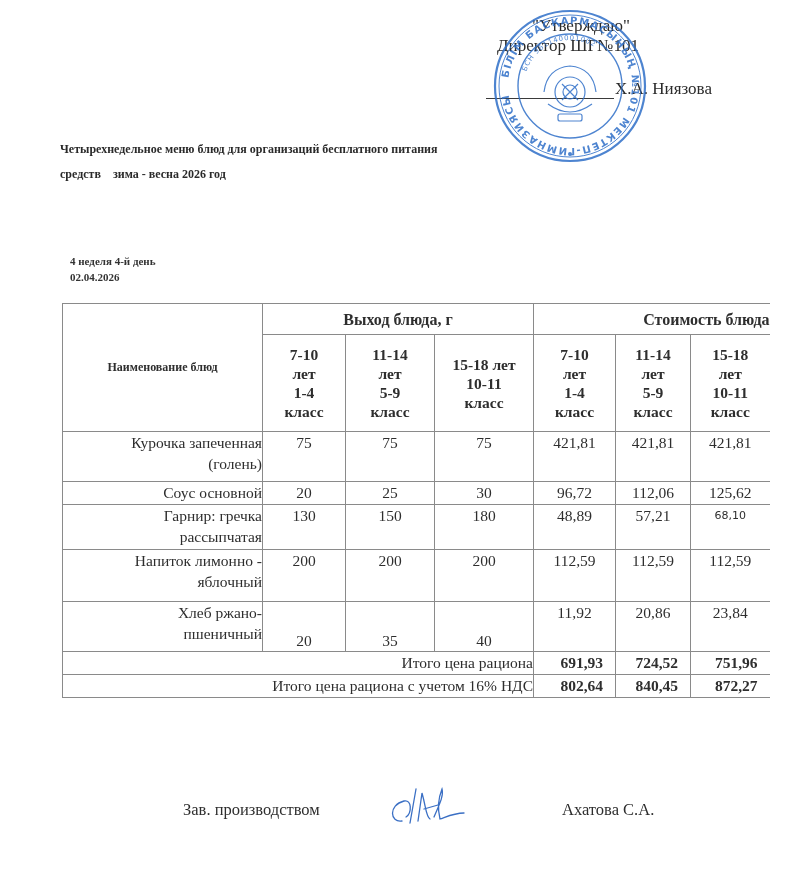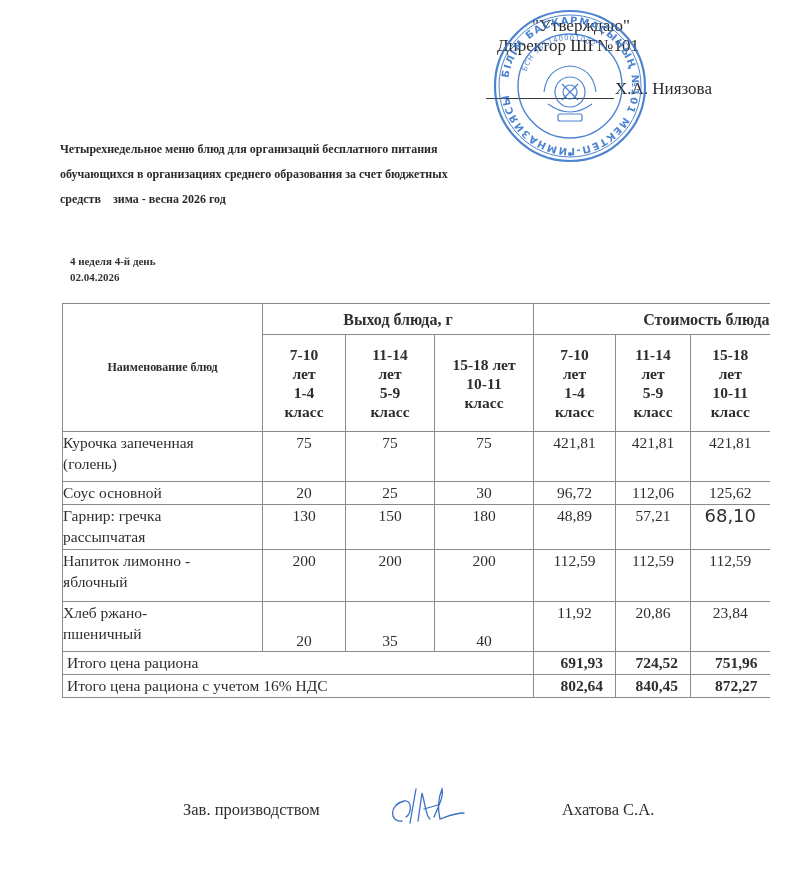--- a/index.html
+++ b/index.html
@@ -86,27 +86,27 @@
     font-weight: bold;
     text-align: center;
     vertical-align: middle;
     line-height: 19px;
   }
   table.menu th.group { vertical-align: middle; font-size: 16px; height: 30px; }
   table.menu th.group.left { text-align: right; padding-left: 8px; }
   table.menu th.name-head { font-size: 12px; }
   table.menu th.sub { height: 96px; }
   table.menu td.name {
-    text-align: left;
+    text-align: right;
     line-height: 21px;
   }
   table.menu td.num { text-align: center; line-height: 21px; }
   table.menu td.bottom { vertical-align: bottom; }
   table.menu tr.total td { line-height: 21px; height: 22px; }
-  table.menu td.total-label { padding-left: 4px; }
+  table.menu td.total-label { padding-left: 12px; text-align: right; }
   table.menu td.total-val {
     font-weight: bold;
     text-align: right;
     padding-right: 12px;
   }
   table.menu .noright { border-right: none; }
   .footer {
     position: absolute;
     top: 800px;
     font-size: 16.5px;
@@ -156,21 +156,20 @@
     <path d="M 56 96 Q 78 112 100 96"></path>
     <rect x="66" y="106" width="24" height="7" rx="2"></rect>
   </g>
   <g fill="#2f6fc8">
     <circle cx="78" cy="146" r="2"></circle>
   </g>
 </svg>
 
 <div class="title">
   <span class="line">Четырехнедельное меню блюд для организаций бесплатного питания</span>
-  <span class="line">обучающихся в организациях среднего образования за счет бюджетных</span>
   <span class="line" style="white-space:pre;">средств    зима - весна 2026 год</span>
 </div>
 
 <div class="day-info">
   <div>4 неделя 4-й день</div>
   <div>02.04.2026</div>
 </div>
 
 <table class="menu">
   <colgroup>
@@ -256,21 +255,21 @@
     <tr style="height:45px">
       <td class="name">
         <div>Гарнир: гречка</div>
         <div>рассыпчатая</div>
       </td>
       <td class="num">130</td>
       <td class="num">150</td>
       <td class="num">180</td>
       <td class="num">48,89</td>
       <td class="num">57,21</td>
-      <td class="num noright" style="font-family:'DejaVu Sans',sans-serif;font-size:18px;">68,10</td>
+      <td class="num noright" style="font-family:'DejaVu Sans',sans-serif;font-size:11px;">68,10</td>
     </tr>
 
     <tr style="height:52px">
       <td class="name">
         <div>Напиток лимонно -</div>
         <div>яблочный</div>
       </td>
       <td class="num">200</td>
       <td class="num">200</td>
       <td class="num">200</td>

